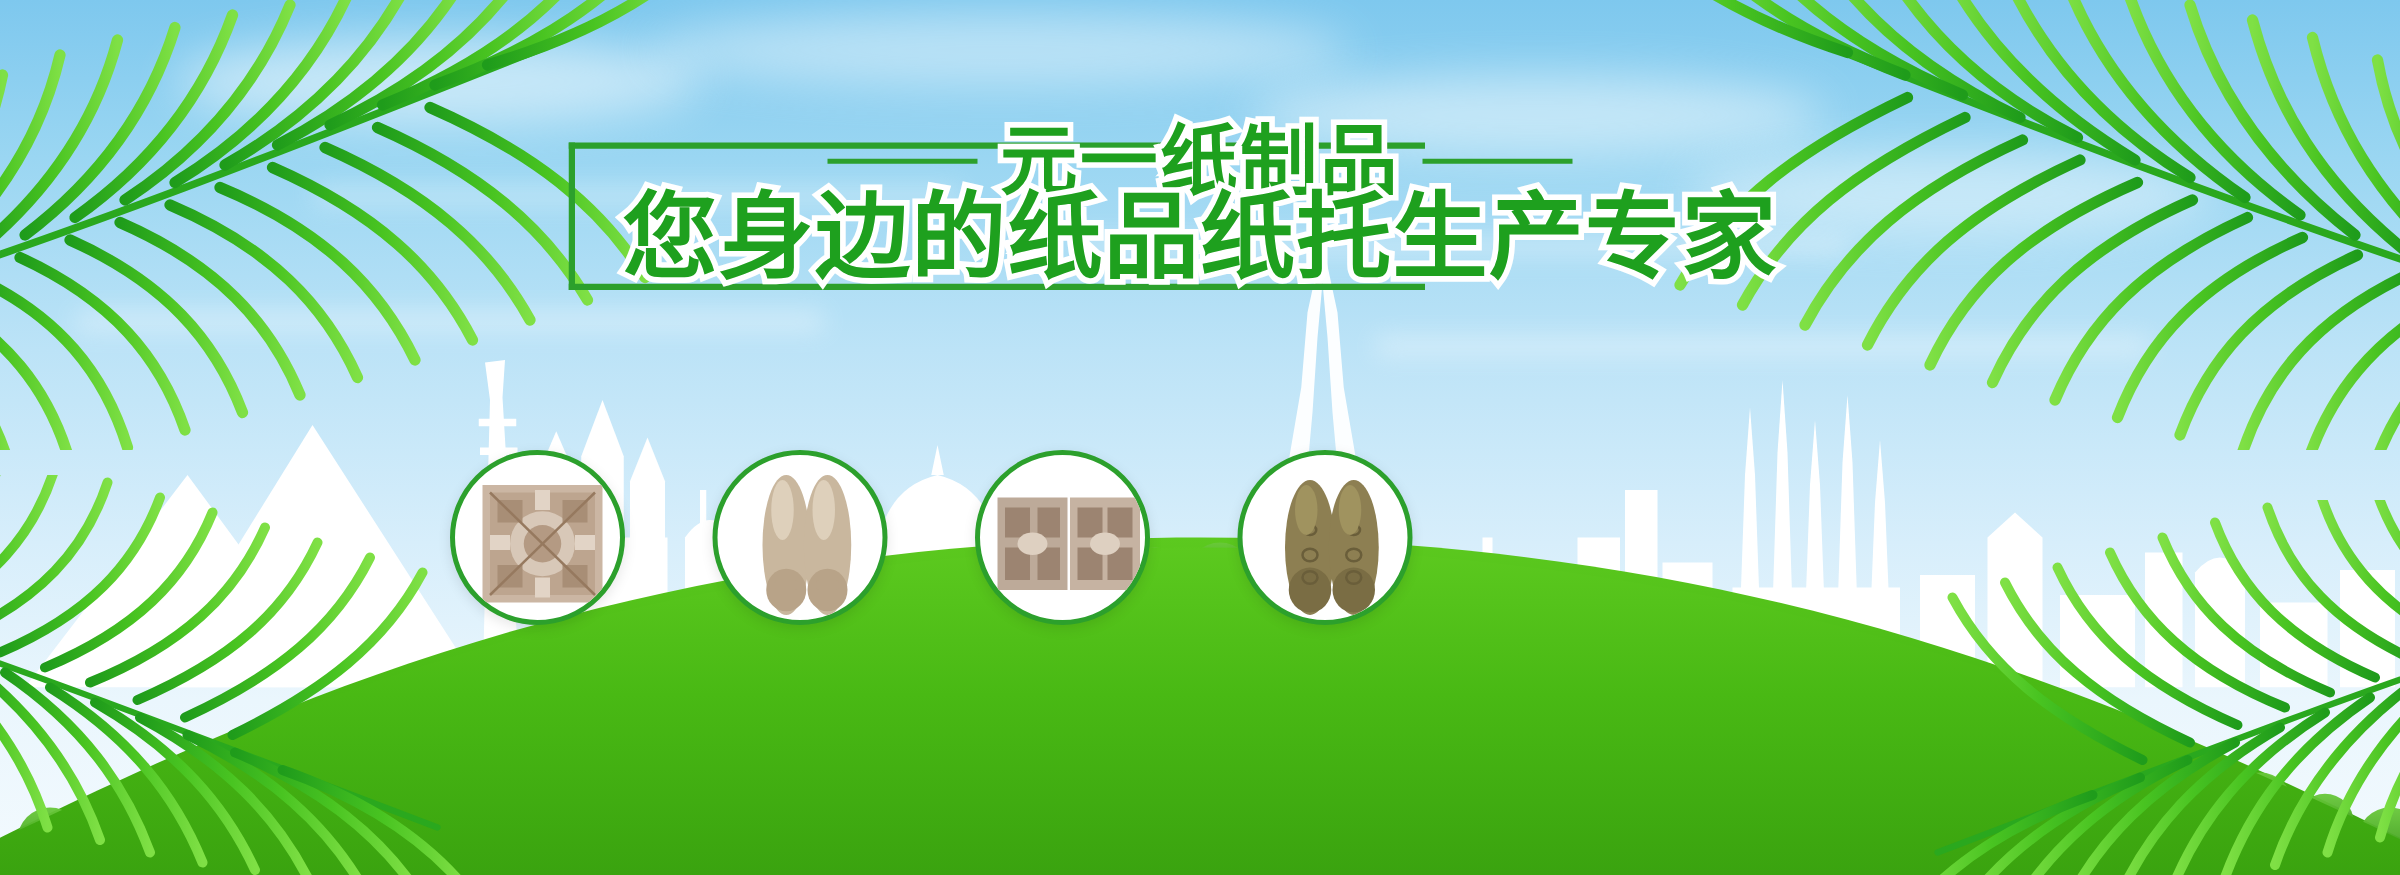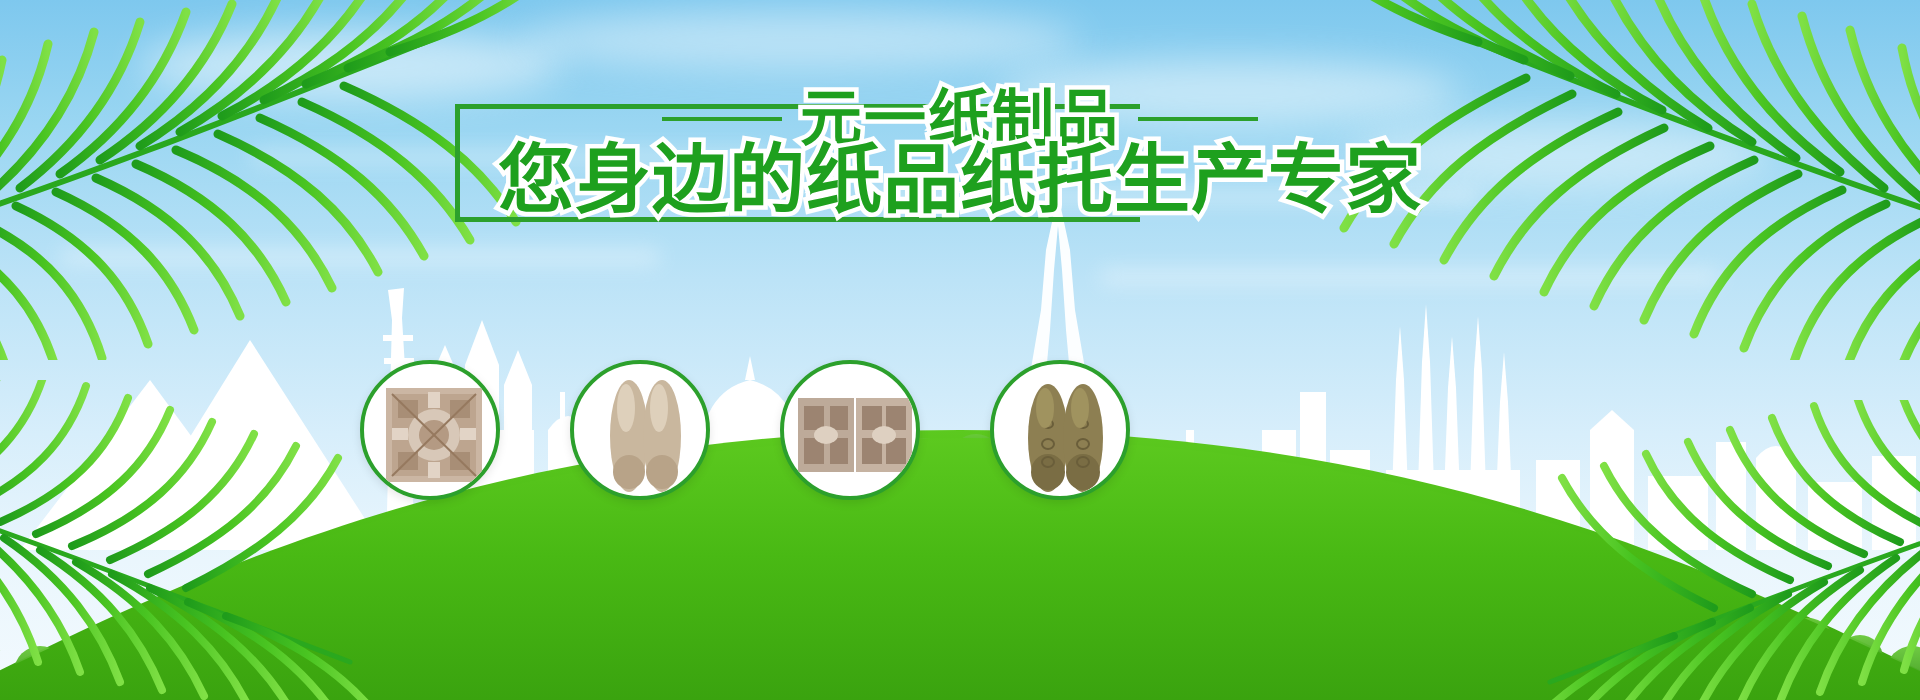--- a/index.html
+++ b/index.html
@@ -31,21 +31,21 @@
   .hill-wrap{ position:absolute; left:0; bottom:0; width:1920px; height:420px; pointer-events:none; }
 
   
   .palm{ position:absolute; pointer-events:none; }
   .palm.tl{ left:-70px;  top:-60px;  width:620px; height:420px; }
   .palm.bl{ left:-110px; bottom:-40px; width:520px; height:360px; transform:scaleY(-1); }
   .palm.tr{ right:-60px; top:-80px;  width:680px; height:440px; transform:scaleX(-1); }
   .palm.br{ right:-90px; bottom:-60px; width:520px; height:360px; transform:scale(-1,-1); }
 
   
-  .copy{ position:absolute; left:0; top:2px; width:1920px; height:564px; }
+  .copy{ position:absolute; left:0; top:12px; width:1920px; height:564px; }
 
   .frame{
     position:absolute; left:455px; top:102px; width:685px; height:118px;
     border:5px solid #2ca02c; border-right:none;
   }
 
   .headline{ position:absolute; left:0; top:0; width:1920px; text-align:center; }
 
   .line1-row{
     position:absolute; left:0; top:86px; width:1920px;

